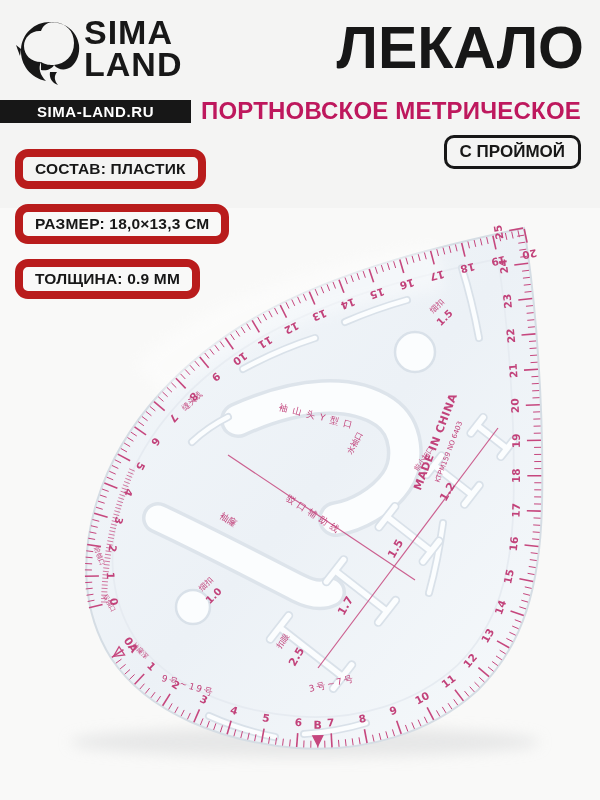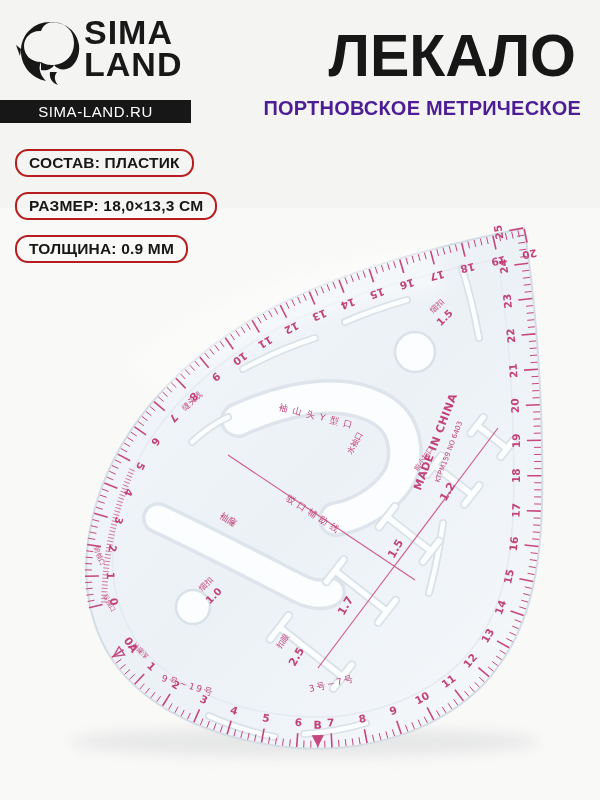--- a/index.html
+++ b/index.html
@@ -5,30 +5,30 @@
   html,body{margin:0;padding:0;background:#e9e9e8;}
   .page{position:relative;width:600px;height:800px;background:#f4f4f3;overflow:hidden;
         font-family:"Liberation Sans", sans-serif;}
   .photo-bg{position:absolute;left:0;top:208px;width:600px;height:592px;background:#f9f9f8;}
   
   .brand-logo{position:absolute;left:16px;top:18px;width:64px;height:70px;}
   .brand-text{position:absolute;left:84px;top:16px;line-height:32px;font-weight:800;
               font-size:34px;letter-spacing:1px;color:#181818;}
   .brand-text span{display:block;}
   .url-bar{position:absolute;left:0;top:100px;width:191px;height:23px;background:#171717;
-           color:#ffffff;font-weight:400;font-size:15px;letter-spacing:.6px;
+           color:#ffffff;font-weight:700;font-size:15px;letter-spacing:.6px;
            display:flex;align-items:center;justify-content:center;}
-  .title{position:absolute;right:16px;top:18px;margin:8px;font-size:59px;line-height:60px;
+  .title{position:absolute;right:16px;top:18px;margin:0;font-size:59px;line-height:60px;
          font-weight:800;color:#171717;letter-spacing:0;}
-  .subtitle{position:absolute;right:19px;top:97px;font-size:20px;font-weight:700;
-            color:#4c1d95;letter-spacing:.2px;}
+  .subtitle{position:absolute;right:19px;top:97px;font-size:24px;font-weight:700;
+            color:#be185d;letter-spacing:.2px;}
   .feature-badge{position:absolute;right:19px;top:135px;border:3.5px solid #171717;
                  border-radius:10px;padding:4px 13px;font-size:17px;font-weight:800;color:#171717;}
   .spec-badges{position:absolute;left:15px;top:149px;}
-  .spec-badge{display:table;border:2px solid #b91c1c;border-radius:13px;padding:3px 12px;
+  .spec-badge{display:table;border:8px solid #b91c1c;border-radius:13px;padding:3px 12px;
               margin-bottom:15px;font-size:15.5px;font-weight:800;color:#171717;
               letter-spacing:.2px;background:transparent;white-space:nowrap;}
   svg text{font-family:"DejaVu Sans","Liberation Sans",sans-serif;}
   .ruler-svg{position:absolute;left:0;top:0;}
 </style>
 </head>
 <body>
 
 <div class="page">
   <div class="photo-bg"></div>
@@ -472,19 +472,20 @@
     <path d="M34,54 C33,60 36,65 42,67 C38,62 38,58 41,54 Z" fill="#171717"></path>
   </svg>
   <div class="brand-text">
     <span>SIMA</span>
     <span>LAND</span>
   </div>
   <div class="url-bar">SIMA-LAND.RU</div>
 
   <h1 class="title">ЛЕКАЛО</h1>
   <div class="subtitle">ПОРТНОВСКОЕ МЕТРИЧЕСКОЕ</div>
+  <div class="feature-badge">С ПРОЙМОЙ</div>
 
   <div class="spec-badges">
     <div class="spec-badge">СОСТАВ: ПЛАСТИК</div>
     <div class="spec-badge">РАЗМЕР: 18,0×13,3 СМ</div>
     <div class="spec-badge">ТОЛЩИНА: 0.9 ММ</div>
   </div>
 </div>
 
 </body></html>

